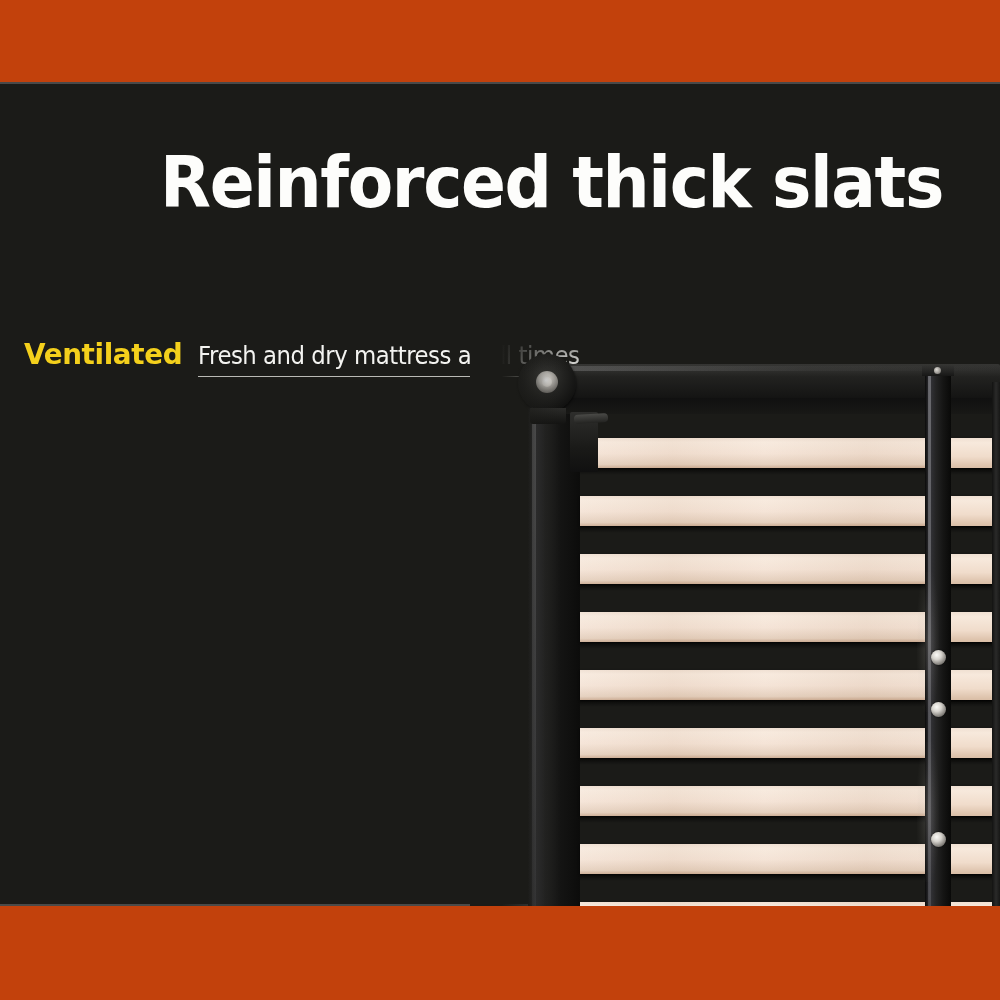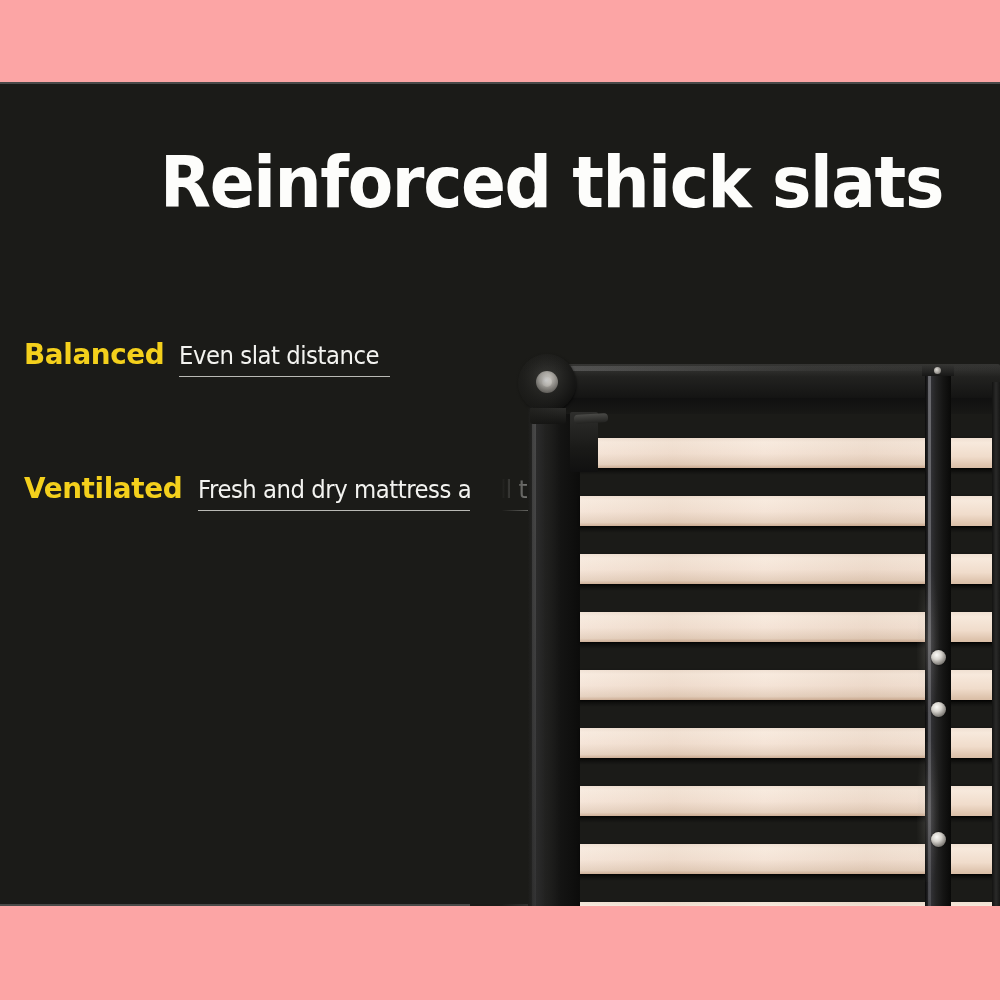--- a/index.html
+++ b/index.html
@@ -11,21 +11,21 @@
     width: 1000px;
     height: 1000px;
     font-family: "Liberation Sans", sans-serif;
     overflow: hidden;
   }
 
   #canvas {
     position: relative;
     width: 1000px;
     height: 1000px;
-    background: #fca5a5;
+    background: #c2410c;
     overflow: hidden;
   }
 
   
   #panel {
     position: absolute;
     left: 0;
     top: 82px;
     width: 1000px;
     height: 824px;
@@ -356,23 +356,20 @@
 
   <div id="panel">
     <div class="panel-hairline-top"></div>
     <div class="panel-hairline-bottom"></div>
 
     <div id="heading">Reinforced thick slats</div>
 
     <div id="features">
 
 
-      <div class="feature">
-        <span class="feature-label">Balanced</span><span class="feature-desc-wrap"><span class="feature-desc">Even slat distance</span></span>
-      </div>
 
 
       <div class="feature">
         <span class="feature-label">Ventilated</span><span class="feature-desc-wrap"><span class="feature-desc">Fresh and dry mattress at all times</span></span>
       </div>
 
     </div>
 
     <div id="photo">
 

